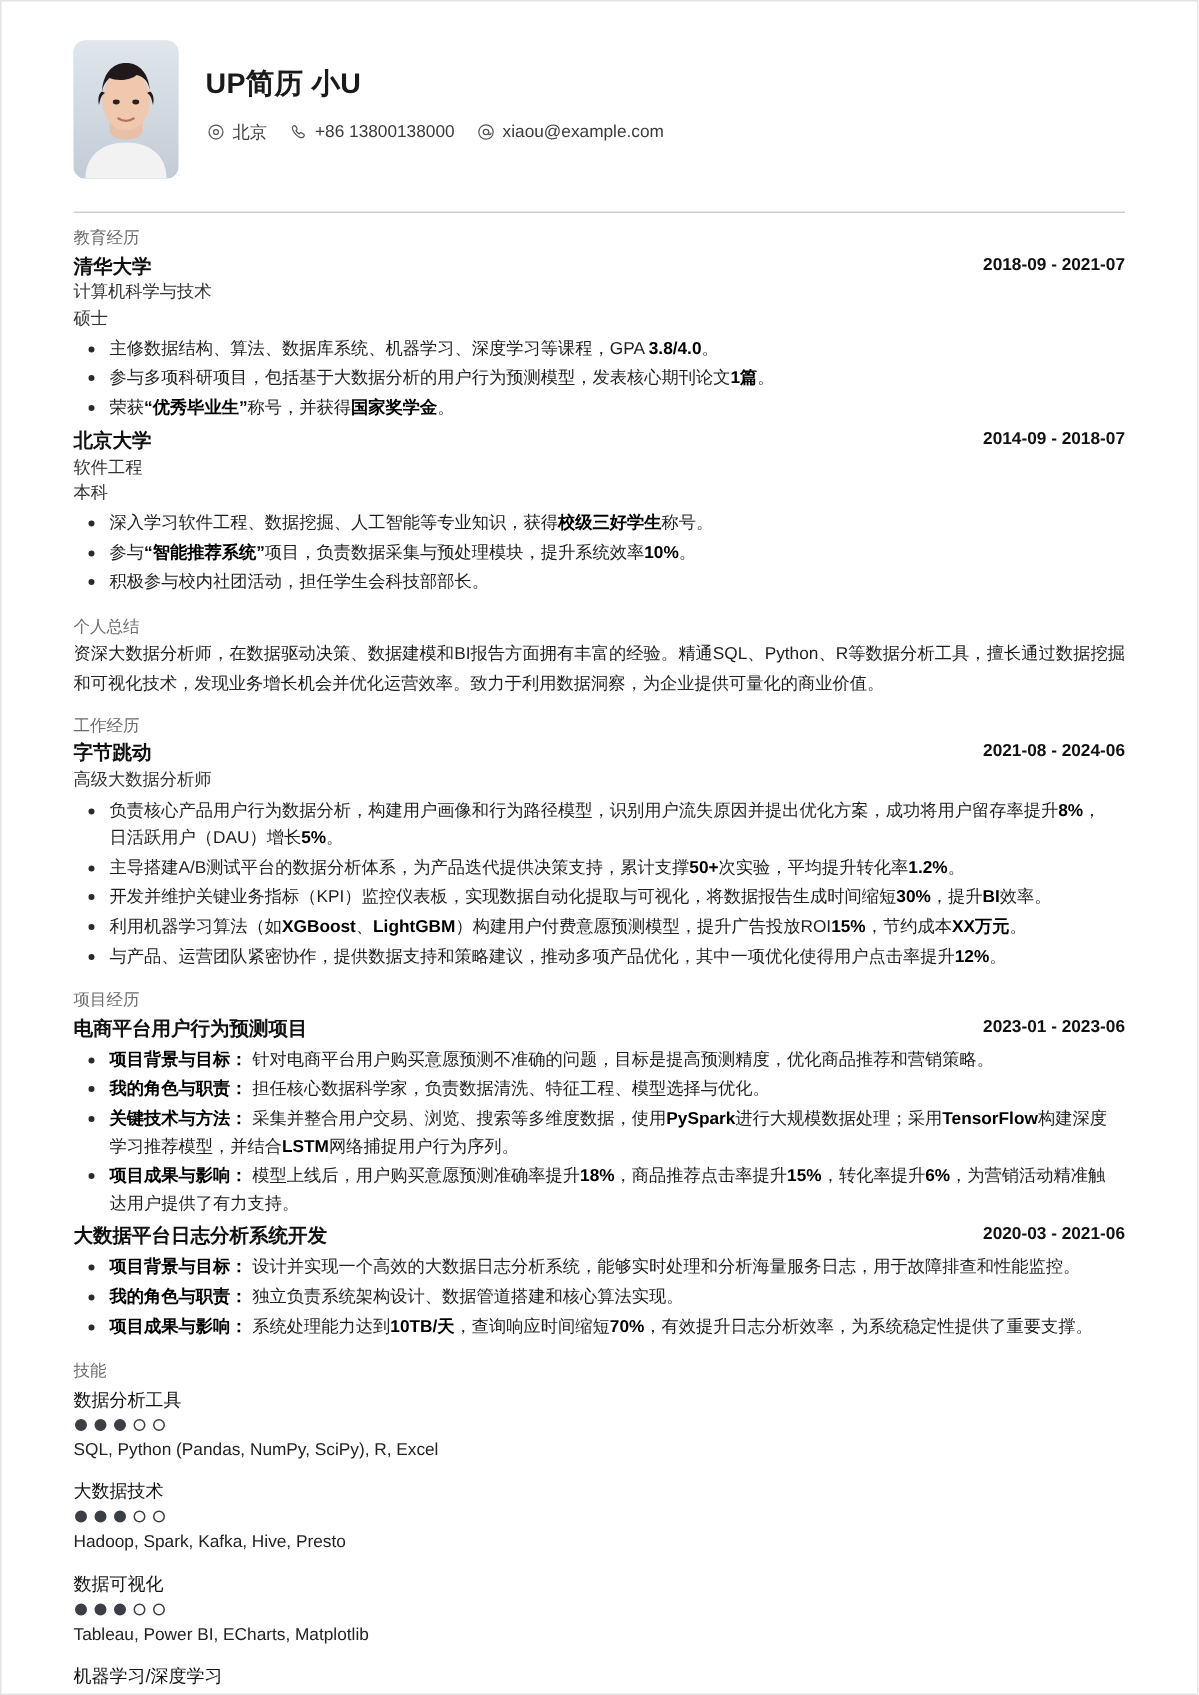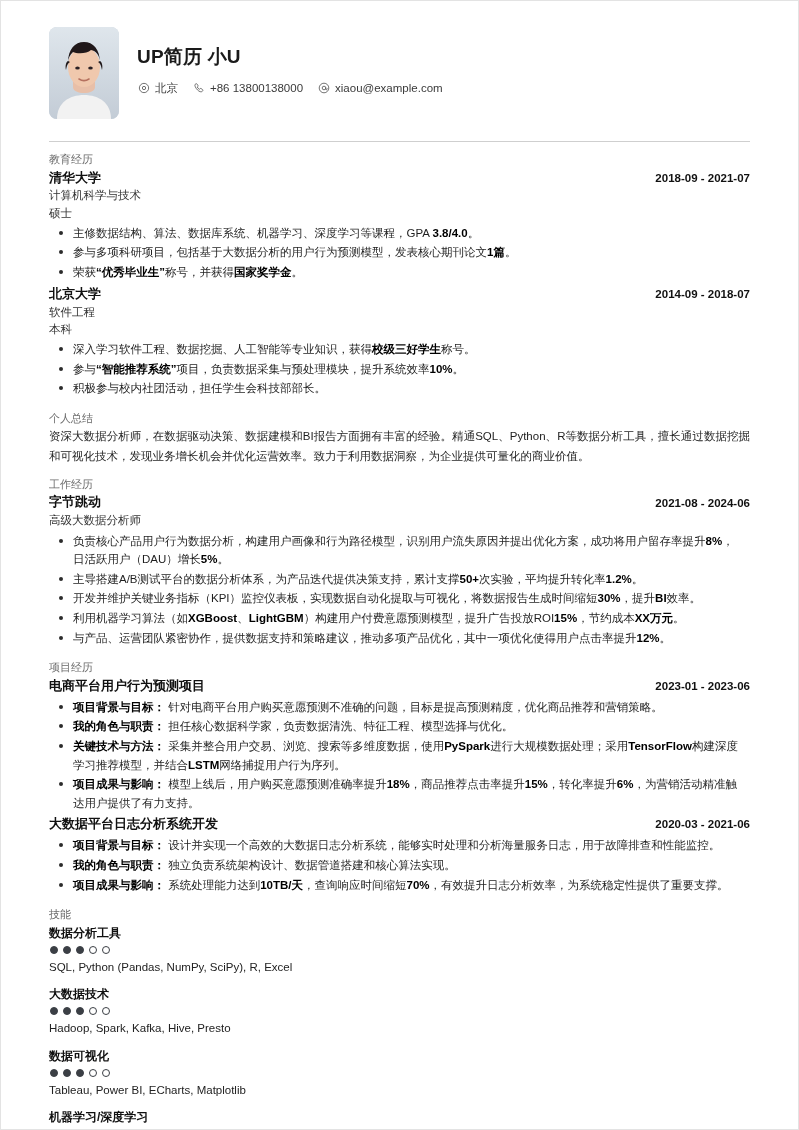--- a/index.html
+++ b/index.html
@@ -72,21 +72,21 @@
   .section-label {
     font-size: 11px;
     color: #6b6b6b;
     line-height: 1.5;
     margin-bottom: 1px;
   }
   .entry { margin-bottom: 3px; }
   .entry-head {
     display: flex;
     justify-content: space-between;
-    align-items: center;
+    align-items: flex-start;
   }
   .entry-title {
     font-size: 13px;
     font-weight: bold;
     color: #111;
     line-height: 1.45;
   }
   .entry-date {
     font-size: 11.5px;
     font-weight: bold;
@@ -137,21 +137,21 @@
     font-size: 11.5px;
     color: #1f1f1f;
     line-height: 1.72;
     text-align: justify;
   }
   b, strong { font-weight: bold; color: #000; }
   
   .skill-block { margin-bottom: 2px; }
   .skill-name {
     font-size: 12px;
-    font-weight: bold;
+    font-weight: normal;
     color: #111;
     line-height: 1.6;
   }
   .dots {
     display: flex;
     gap: 5px;
     margin: 3px 0 5px 1px;
   }
   .dot {
     width: 8px; height: 8px;

